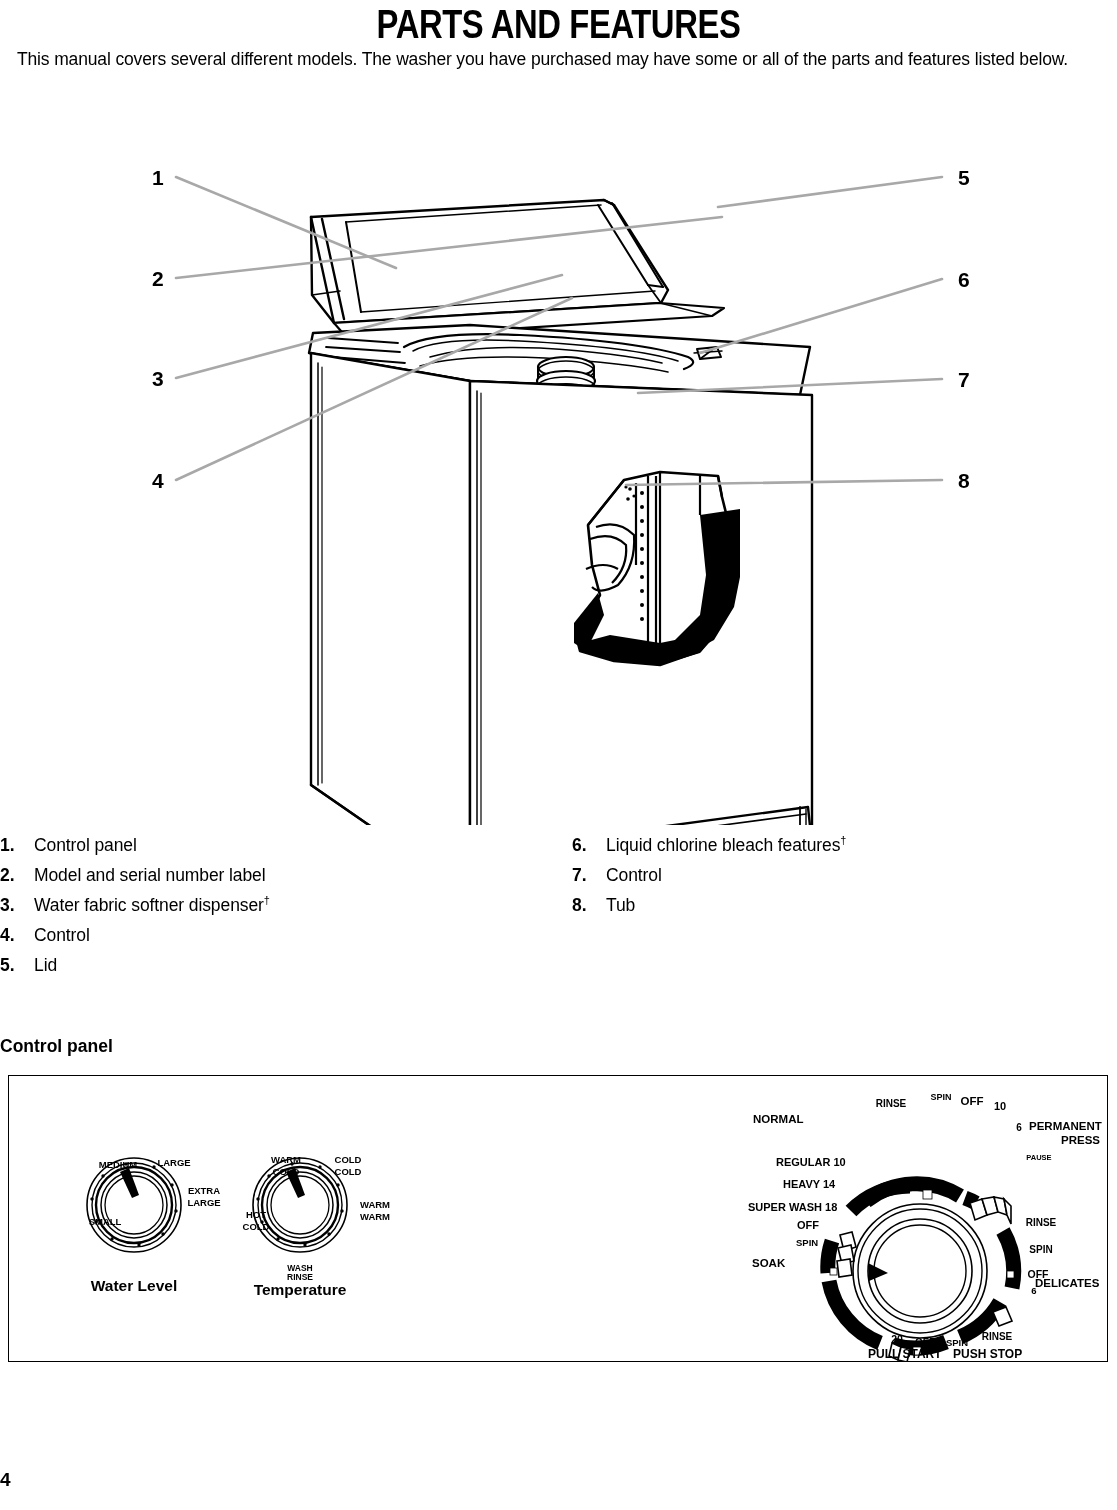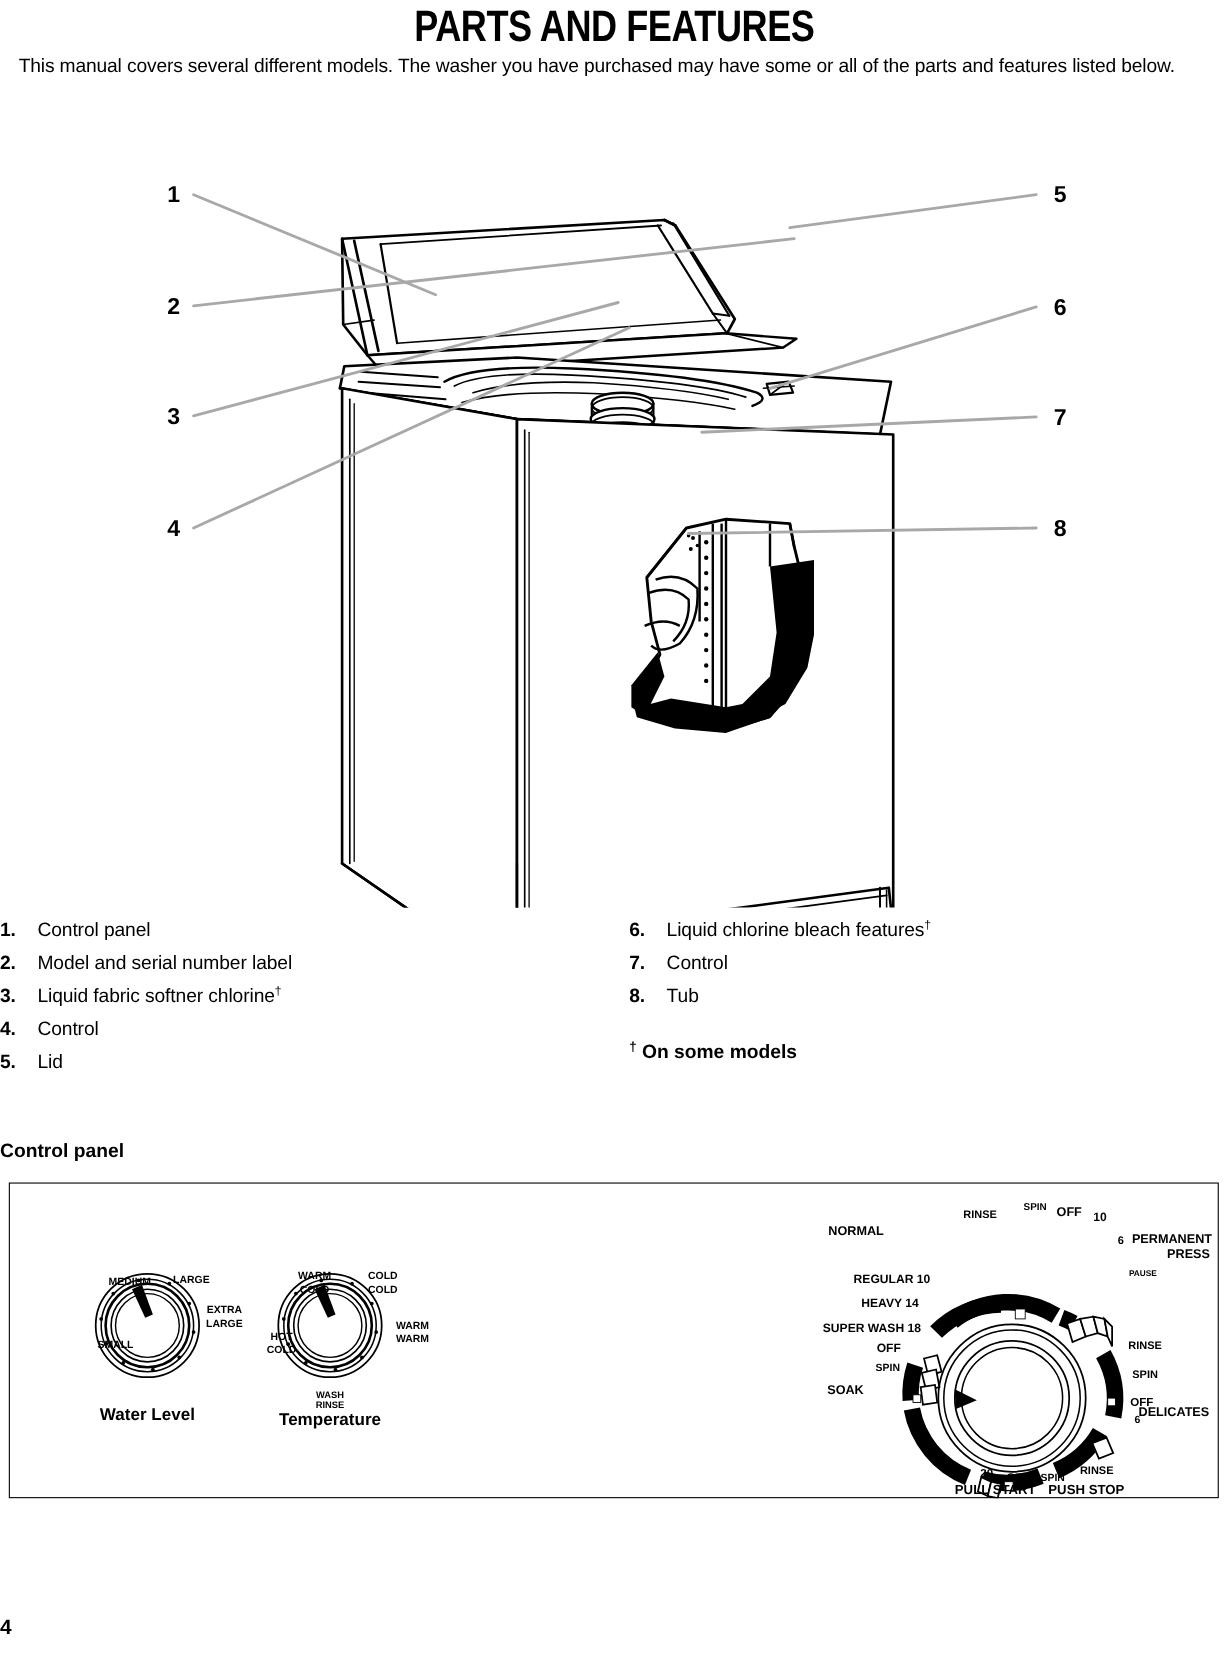--- a/index.html
+++ b/index.html
@@ -298,21 +298,21 @@
     <div class="part-row">
       <span class="part-idx">1.</span>
       <span class="part-label">Control panel</span>
     </div>
     <div class="part-row">
       <span class="part-idx">2.</span>
       <span class="part-label">Model and serial number label</span>
     </div>
     <div class="part-row">
       <span class="part-idx">3.</span>
-      <span class="part-label"><span>Liquid fabric softner chlorine</span><span class="dagger">†</span></span>
+      <span class="part-label"><span>Water fabric softner dispenser</span><span class="dagger">†</span></span>
     </div>
     <div class="part-row">
       <span class="part-idx">4.</span>
       <span class="part-label">Control</span>
     </div>
     <div class="part-row">
       <span class="part-idx">5.</span>
       <span class="part-label">Lid</span>
     </div>
   </div>
@@ -323,21 +323,20 @@
       <span class="part-label"><span>Liquid chlorine bleach features</span><span class="dagger">†</span></span>
     </div>
     <div class="part-row">
       <span class="part-idx">7.</span>
       <span class="part-label">Control</span>
     </div>
     <div class="part-row">
       <span class="part-idx">8.</span>
       <span class="part-label">Tub</span>
     </div>
-    <div id="on-some-models"><span class="dagger-lead">†</span> <span>On some models</span></div>
   </div>
 </div>
 
 <div id="control-panel-heading">Control panel</div>
 <div id="control-panel-box"></div>
 
 <div id="control-panel-art">
   <svg width="1100" height="287" viewBox="0 0 1100 287" xmlns="http://www.w3.org/2000/svg">
 
     <g>

